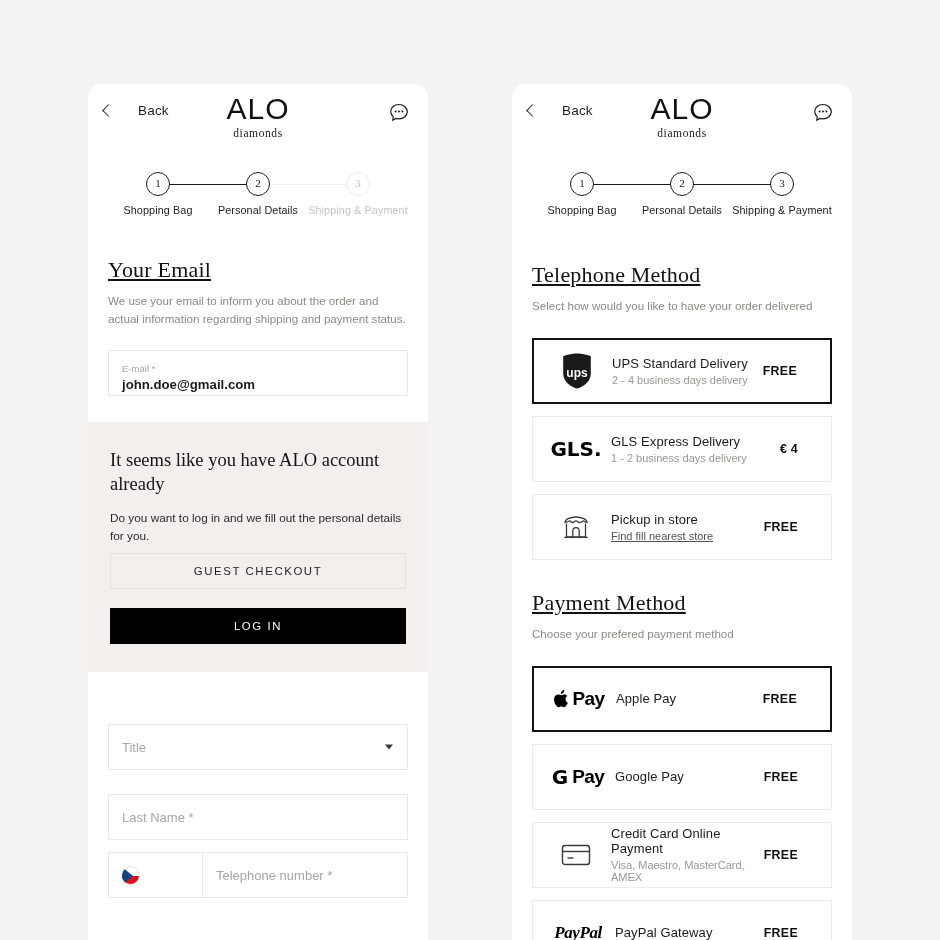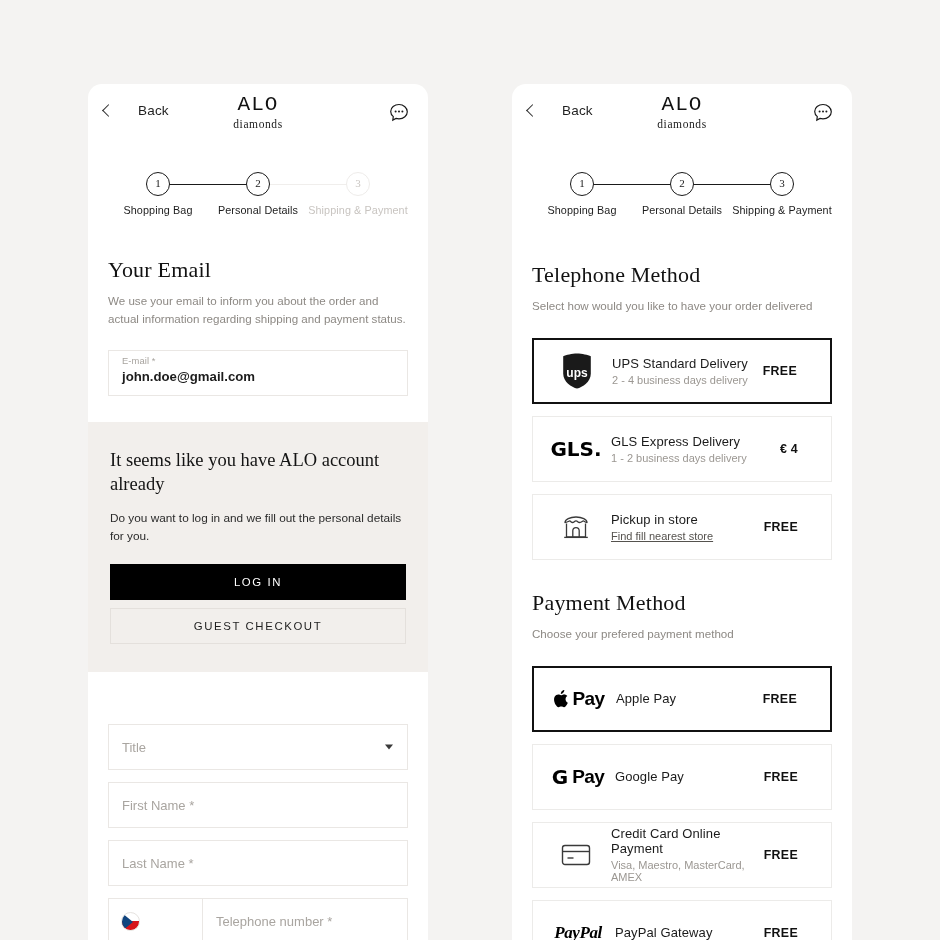--- a/index.html
+++ b/index.html
@@ -40,22 +40,22 @@
     transform: rotate(45deg);
     display: block;
   }
   .back-label { font-size: 13.5px; color: #1f1f1f; letter-spacing: .2px; }
 
   .brand {
     position: absolute; left: 0; right: 0; top: 10px;
     text-align: center;
   }
   .brand-main {
-    font-family: Liberation Mono, monospace;
-    font-size: 21px;
+    font-family: Liberation Sans, sans-serif;
+    font-size: 30px;
     letter-spacing: 1px;
     color: #111;
     line-height: 1;
   }
   .brand-sub {
     font-family: "Liberation Serif", serif;
     font-size: 11.5px;
     letter-spacing: .6px;
     color: #1a1a1a;
     margin-top: 3px;
@@ -102,40 +102,41 @@
   .step-label.off { color: #c8c4c0; }
 
   
   .body { padding: 0 20px; }
   h2.section-title {
     font-family: "Liberation Serif", serif;
     font-weight: 400;
     font-size: 22px;
     color: #121212;
     letter-spacing: .2px;
+    text-decoration: underline;
   }
   .section-sub {
     font-size: 11.6px;
     color: #8d8984;
     line-height: 1.55;
     margin-top: 9px;
   }
 
   
   .field {
     border: 1px solid #eae7e4;
     background: #fff;
     height: 46px;
     padding: 0 13px;
     display: flex;
     flex-direction: column;
     justify-content: center;
     position: relative;
   }
-  .field.filled { justify-content: flex-start; padding-top: 4px; }
+  .field.filled { justify-content: flex-start; padding-top: 12px; }
   .field-label { font-size: 9.4px; color: #a8a49f; letter-spacing: .1px; }
   .field-value { font-size: 13.2px; color: #1c1c1c; margin-top: 3px; font-weight: bold; }
   .field-placeholder { font-size: 13px; color: #a9a5a0; }
   .caret {
     position: absolute; right: 14px; top: 50%;
     width: 0; height: 0;
     border-left: 4px solid transparent;
     border-right: 4px solid transparent;
     border-top: 5px solid #3a3a3a;
     transform: translateY(-50%);
@@ -282,36 +283,33 @@
 
       <div style="height:22px"></div>
       <div class="field filled">
         <div class="field-label">E-mail *</div>
         <div class="field-value">john.doe@gmail.com</div>
       </div>
 
       <div class="account-box">
         <div class="account-title">It seems like you have ALO account already</div>
         <div class="account-desc">Do you want to log in and we fill out the personal details for you.</div>
+        <div class="btn btn-ghost">GUEST CHECKOUT</div>
         <div class="btn btn-primary">LOG IN</div>
-        <div class="btn btn-ghost">GUEST CHECKOUT</div>
       </div>
 
       <div class="spacer-34"></div>
       <div style="height:18px"></div>
 
       <div class="fields-stack">
         <div class="field">
           <span class="field-placeholder">Title</span>
           <span class="caret"></span>
         </div>
         <div style="height:12px"></div>
-        <div class="field">
-          <span class="field-placeholder">First Name *</span>
-        </div>
         <div style="height:12px"></div>
         <div class="field">
           <span class="field-placeholder">Last Name *</span>
         </div>
         <div style="height:12px"></div>
         <div class="phone-row">
           <div class="phone-cc">
             <span class="flag"></span>
 
           </div>

